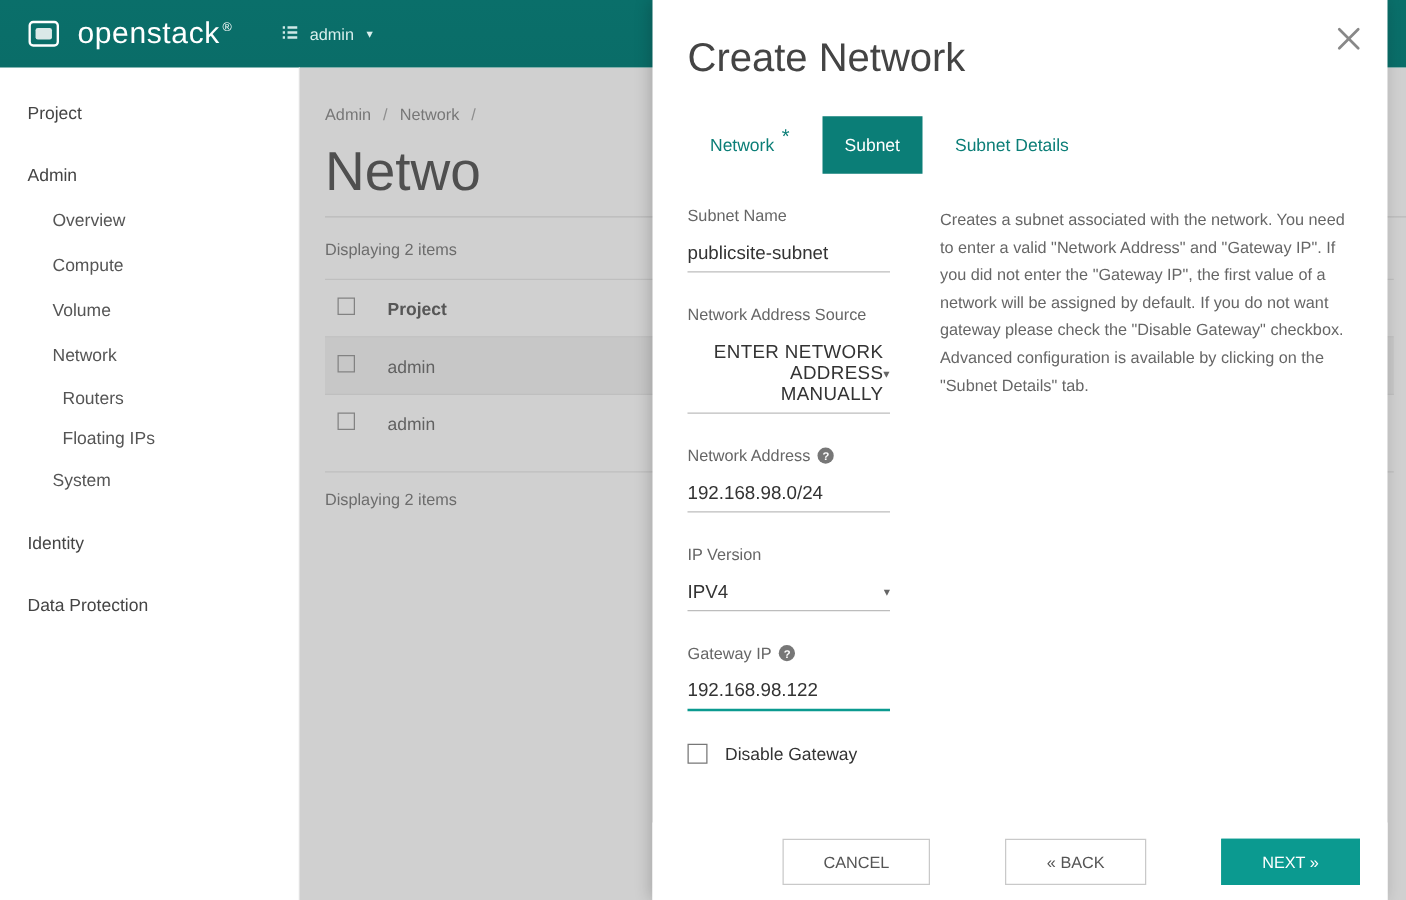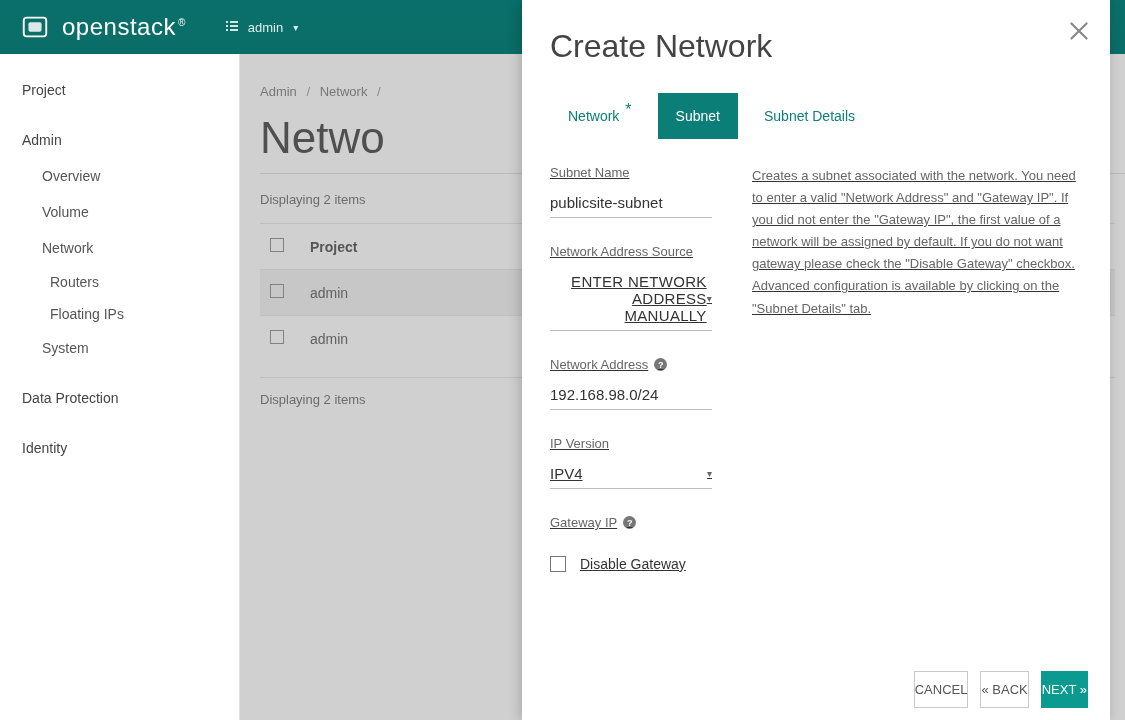--- a/index.html
+++ b/index.html
@@ -39,36 +39,36 @@
   .modal-inner{padding:28px 28px 0 28px;height:calc(100% - 62px);overflow:auto;}
   .modal h2{font-size:32px;font-weight:400;color:#444;margin:0 0 28px 0;}
   .close{position:absolute;top:18px;right:18px;cursor:pointer;color:#888;}
   .close svg{width:26px;height:26px;}
   
   .wtabs{display:flex;gap:8px;margin-bottom:26px;align-items:stretch;}
   .wtab{padding:14px 18px;font-size:14px;color:#0b7e77;cursor:pointer;display:flex;align-items:center;gap:6px;}
   .wtab.active{background:#0b7e77;color:#fff;align-items:center;}
   .star{color:#0b7e77;font-size:16px;position:relative;top:-6px;}
   
-  .form-cols{display:flex;gap:40px;text-decoration:underline;}
+  .form-cols{display:flex;gap:40px;}
   .form-left{flex:1;min-width:0;}
   .form-right{width:330px;color:#666;font-size:13px;line-height:1.7;}
   .field{margin-bottom:26px;}
   .flabel{font-size:13px;color:#666;margin-bottom:8px;display:flex;align-items:center;gap:6px;}
   .help{width:13px;height:13px;border-radius:50%;background:#777;color:#fff;display:inline-flex;align-items:center;justify-content:center;font-size:9px;font-weight:700;}
   .finput{width:100%;border:none;border-bottom:1px solid #bdbdbd;padding:6px 0;font-size:15px;color:#333;outline:none;background:transparent;}
   .finput.focused{border-bottom:2px solid #0b9a90;}
   .fselect{width:100%;border:none;border-bottom:1px solid #bdbdbd;padding:6px 0;font-size:15px;color:#333;background:transparent;display:flex;justify-content:space-between;align-items:center;cursor:pointer;}
   .fselect.upper{letter-spacing:.3px;text-align:right;}
   .caret{font-size:10px;color:#666;}
   .check-row{display:flex;align-items:center;gap:14px;margin-top:4px;}
   .check-box{width:16px;height:16px;border:1.5px solid #777;}
   
   .modal-footer{position:absolute;bottom:0;left:0;right:0;height:62px;display:flex;justify-content:flex-end;align-items:center;gap:12px;padding:0 22px;background:#fff;border-top:1px solid #eee0;}
-  .btn{padding:10px 0;font-size:13px;border:1px solid #c9c9c9;background:#fff;color:#555;cursor:pointer;}
+  .btn{padding:10px 32px;font-size:13px;border:1px solid #c9c9c9;background:#fff;color:#555;cursor:pointer;margin-left:48px;}
   .btn.primary{background:#0b9a90;border-color:#0b9a90;color:#fff;}
   
   .page-dim{position:relative;}
 </style>
 </head>
 <body>
 
 <div class="topbar">
   <div class="brand">
     <span class="brand-logo">
@@ -95,27 +95,28 @@
     <span>admin</span>
     <span class="chev">▾</span>
   </div>
 </div>
 
 <div class="main page-dim">
   <div class="sidebar">
     <div class="nav-sec">Project</div>
     <div class="nav-sec" style="margin-top:14px;">Admin</div>
     <div class="nav-sub">Overview</div>
+    <div class="nav-sub">Compute</div>
     <div class="nav-sub">Volume</div>
     <div class="nav-sub">Network</div>
     <div class="nav-sub2">Routers</div>
     <div class="nav-sub2">Floating IPs</div>
     <div class="nav-sub">System</div>
+    <div class="nav-sec" style="margin-top:14px;">Identity</div>
     <div class="nav-sec" style="margin-top:14px;">Data Protection</div>
-    <div class="nav-sec" style="margin-top:14px;">Identity</div>
   </div>
 
   <div class="content">
     <div class="breadcrumb">
       <span>Admin</span>
       <span class="sep">/</span>
       <span>Network</span>
       <span class="sep">/</span>
     </div>
     <h1 class="page-title">Netwo</h1>
@@ -197,20 +198,21 @@
           <div class="fselect">
             <span>IPV4</span>
             <span class="caret">▾</span>
           </div>
         </div>
         <div class="field">
           <div class="flabel">
             <span>Gateway IP</span>
             <span class="help">?</span>
           </div>
+          <input class="finput focused" value="192.168.98.122" style="">
         </div>
         <div class="check-row">
           <span class="check-box"></span>
           <span>Disable Gateway</span>
         </div>
       </div>
       <div class="form-right">Creates a subnet associated with the network. You need to enter a valid "Network Address" and "Gateway IP". If you did not enter the "Gateway IP", the first value of a network will be assigned by default. If you do not want gateway please check the "Disable Gateway" checkbox. Advanced configuration is available by clicking on the "Subnet Details" tab.</div>
     </div>
   </div>
 

